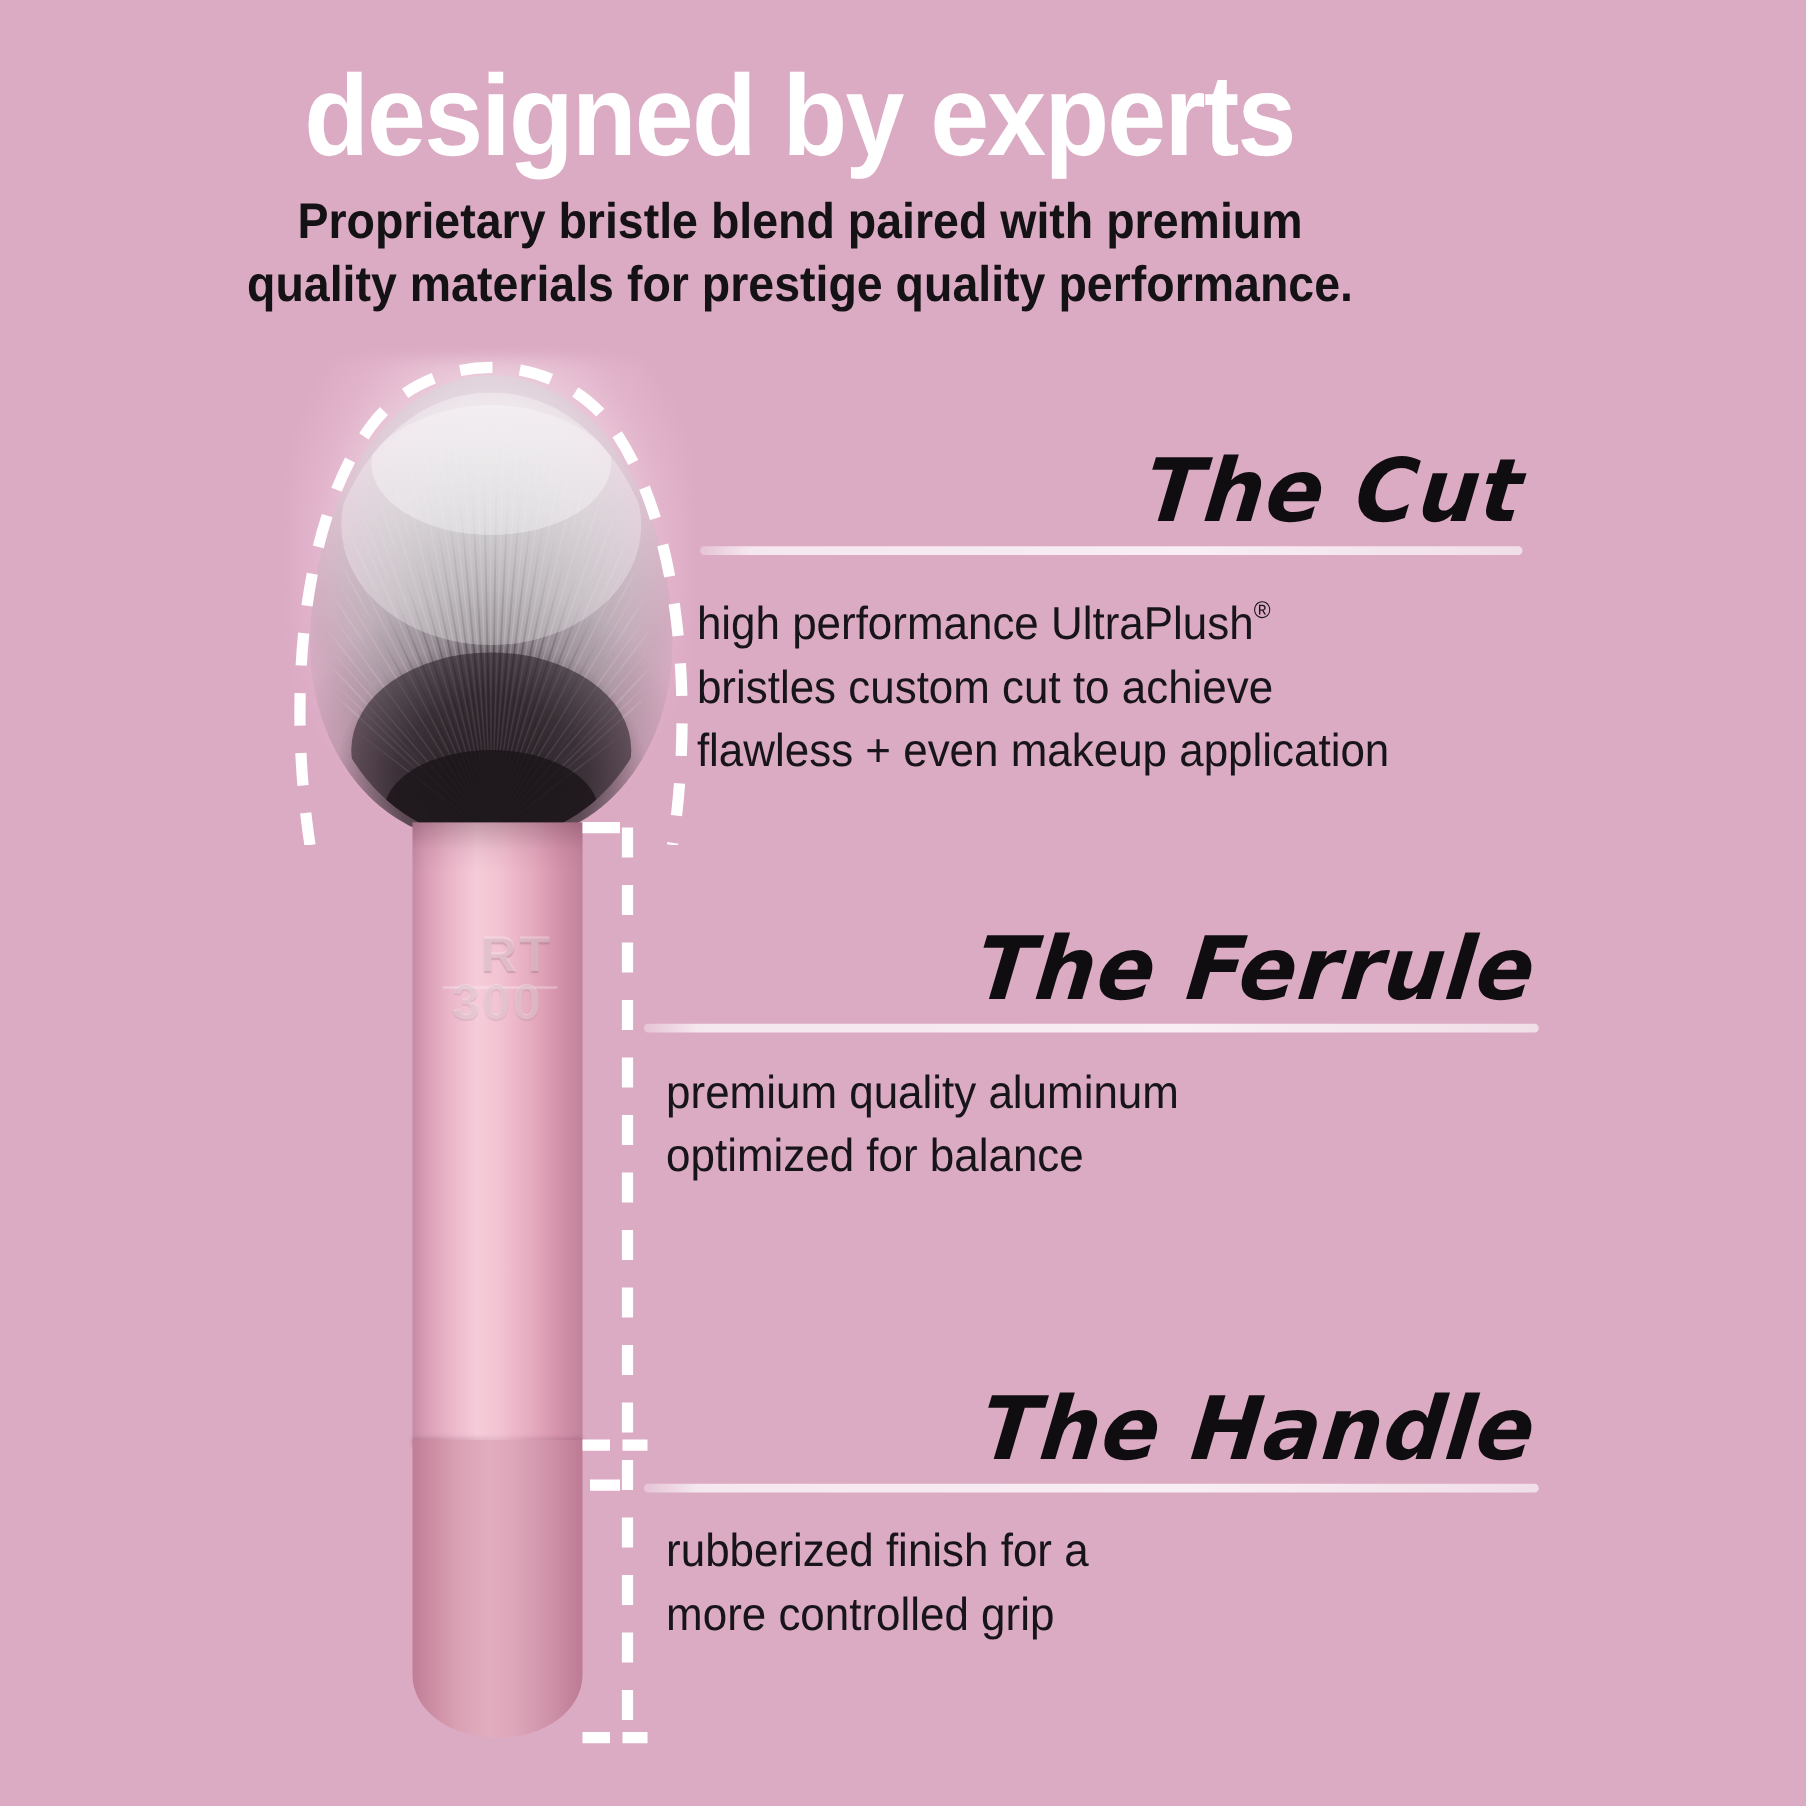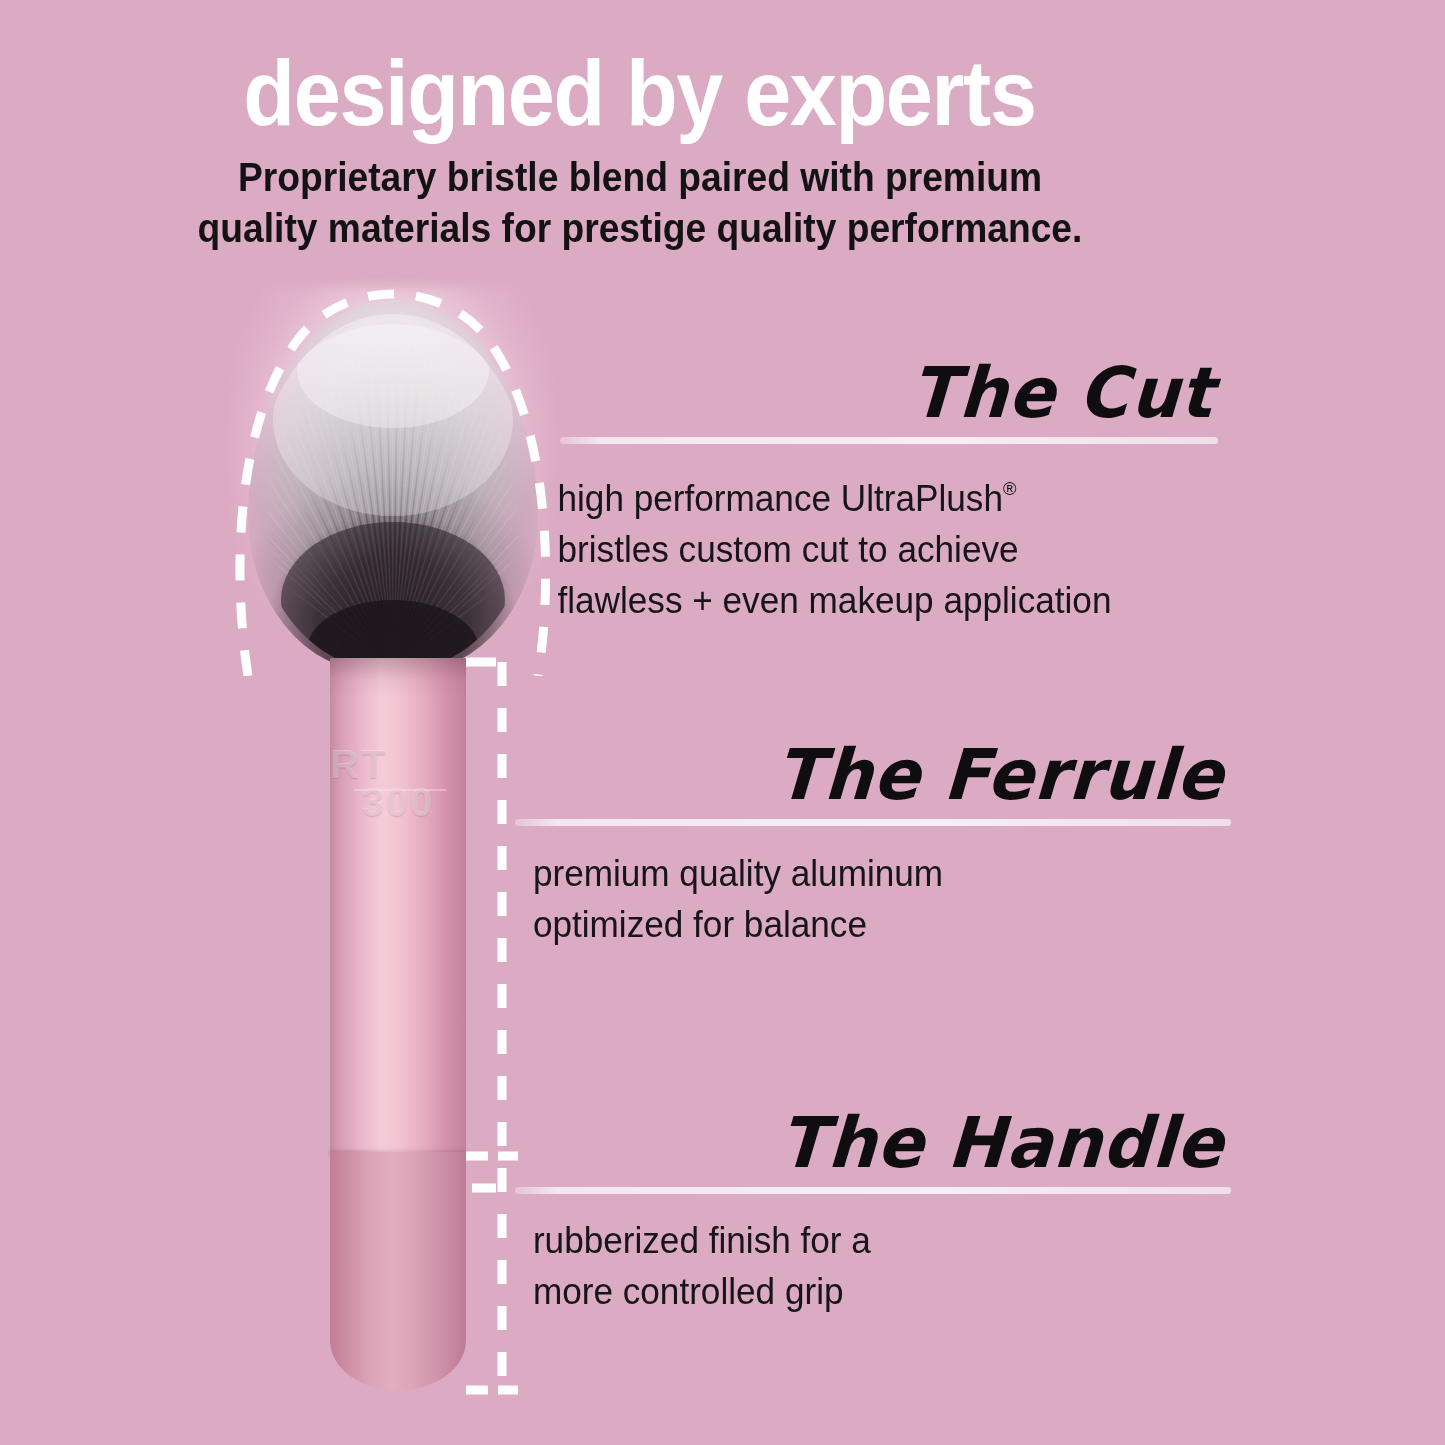--- a/index.html
+++ b/index.html
@@ -200,21 +200,21 @@
   .head-arc { position: absolute; left: 222px; top: 276px; width: 340px; height: 400px; }
 
   
   .measure { position: absolute; left: 462px; top: 648px; width: 70px; height: 760px; }
 
   
   .logo-rt {
     position: absolute;
     left: 330px; top: 742px;
     width: 112px;
-    text-align: left;
+    text-align: right;
     font-family: "Liberation Sans Narrow", "Liberation Sans", sans-serif;
     font-weight: 700;
     font-size: 40px;
     letter-spacing: 2px;
     color: rgba(255,255,255,0.30);
     text-shadow: 0 1px 1px rgba(120,70,92,0.25);
   }
   .logo-divider {
     position: absolute;
     left: 354px; top: 789px;

